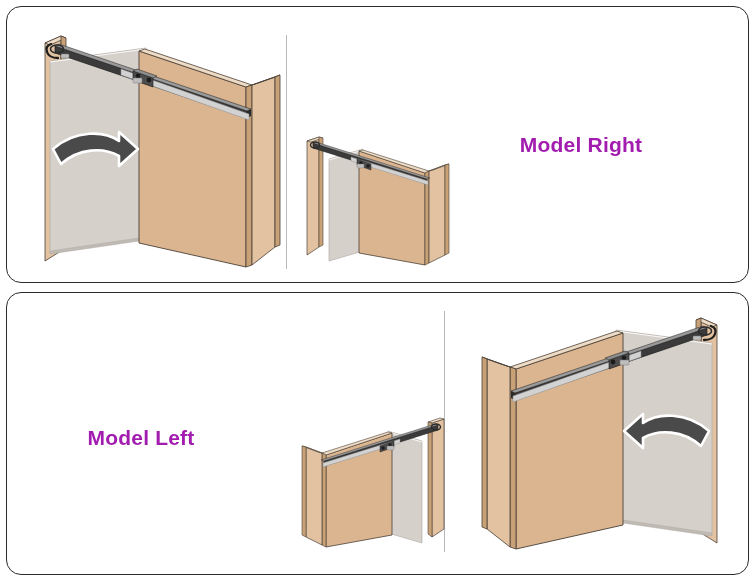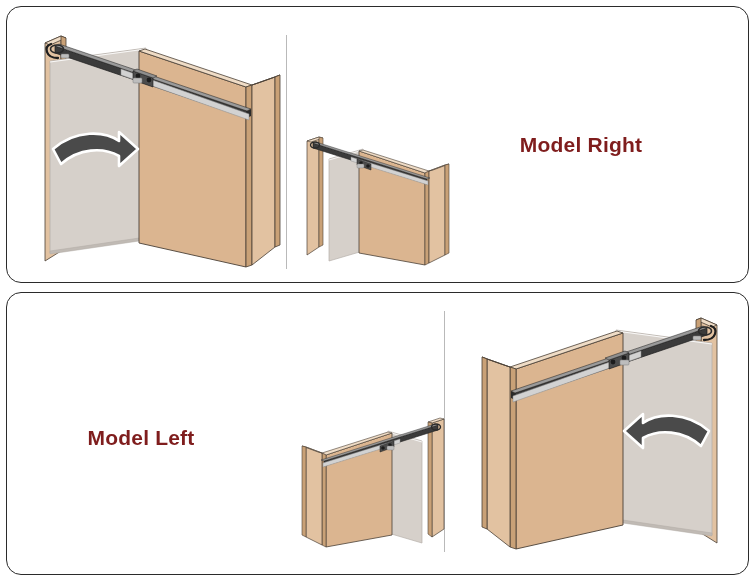--- a/index.html
+++ b/index.html
@@ -35,21 +35,21 @@
     width: 1px;
     background: #b9b9b9;
   }
 
   .label {
     position: absolute;
     font-family: "Liberation Sans", sans-serif;
     font-weight: bold;
     font-size: 21px;
     letter-spacing: 0.2px;
-    color: #7f1d1d;
+    color: #a21caf;
     white-space: nowrap;
     text-align: center;
     transform: translate(-50%, -50%);
   }
 
   svg { display: block; }
   .fig { position: absolute; }
 </style>
 </head>
 <body>

